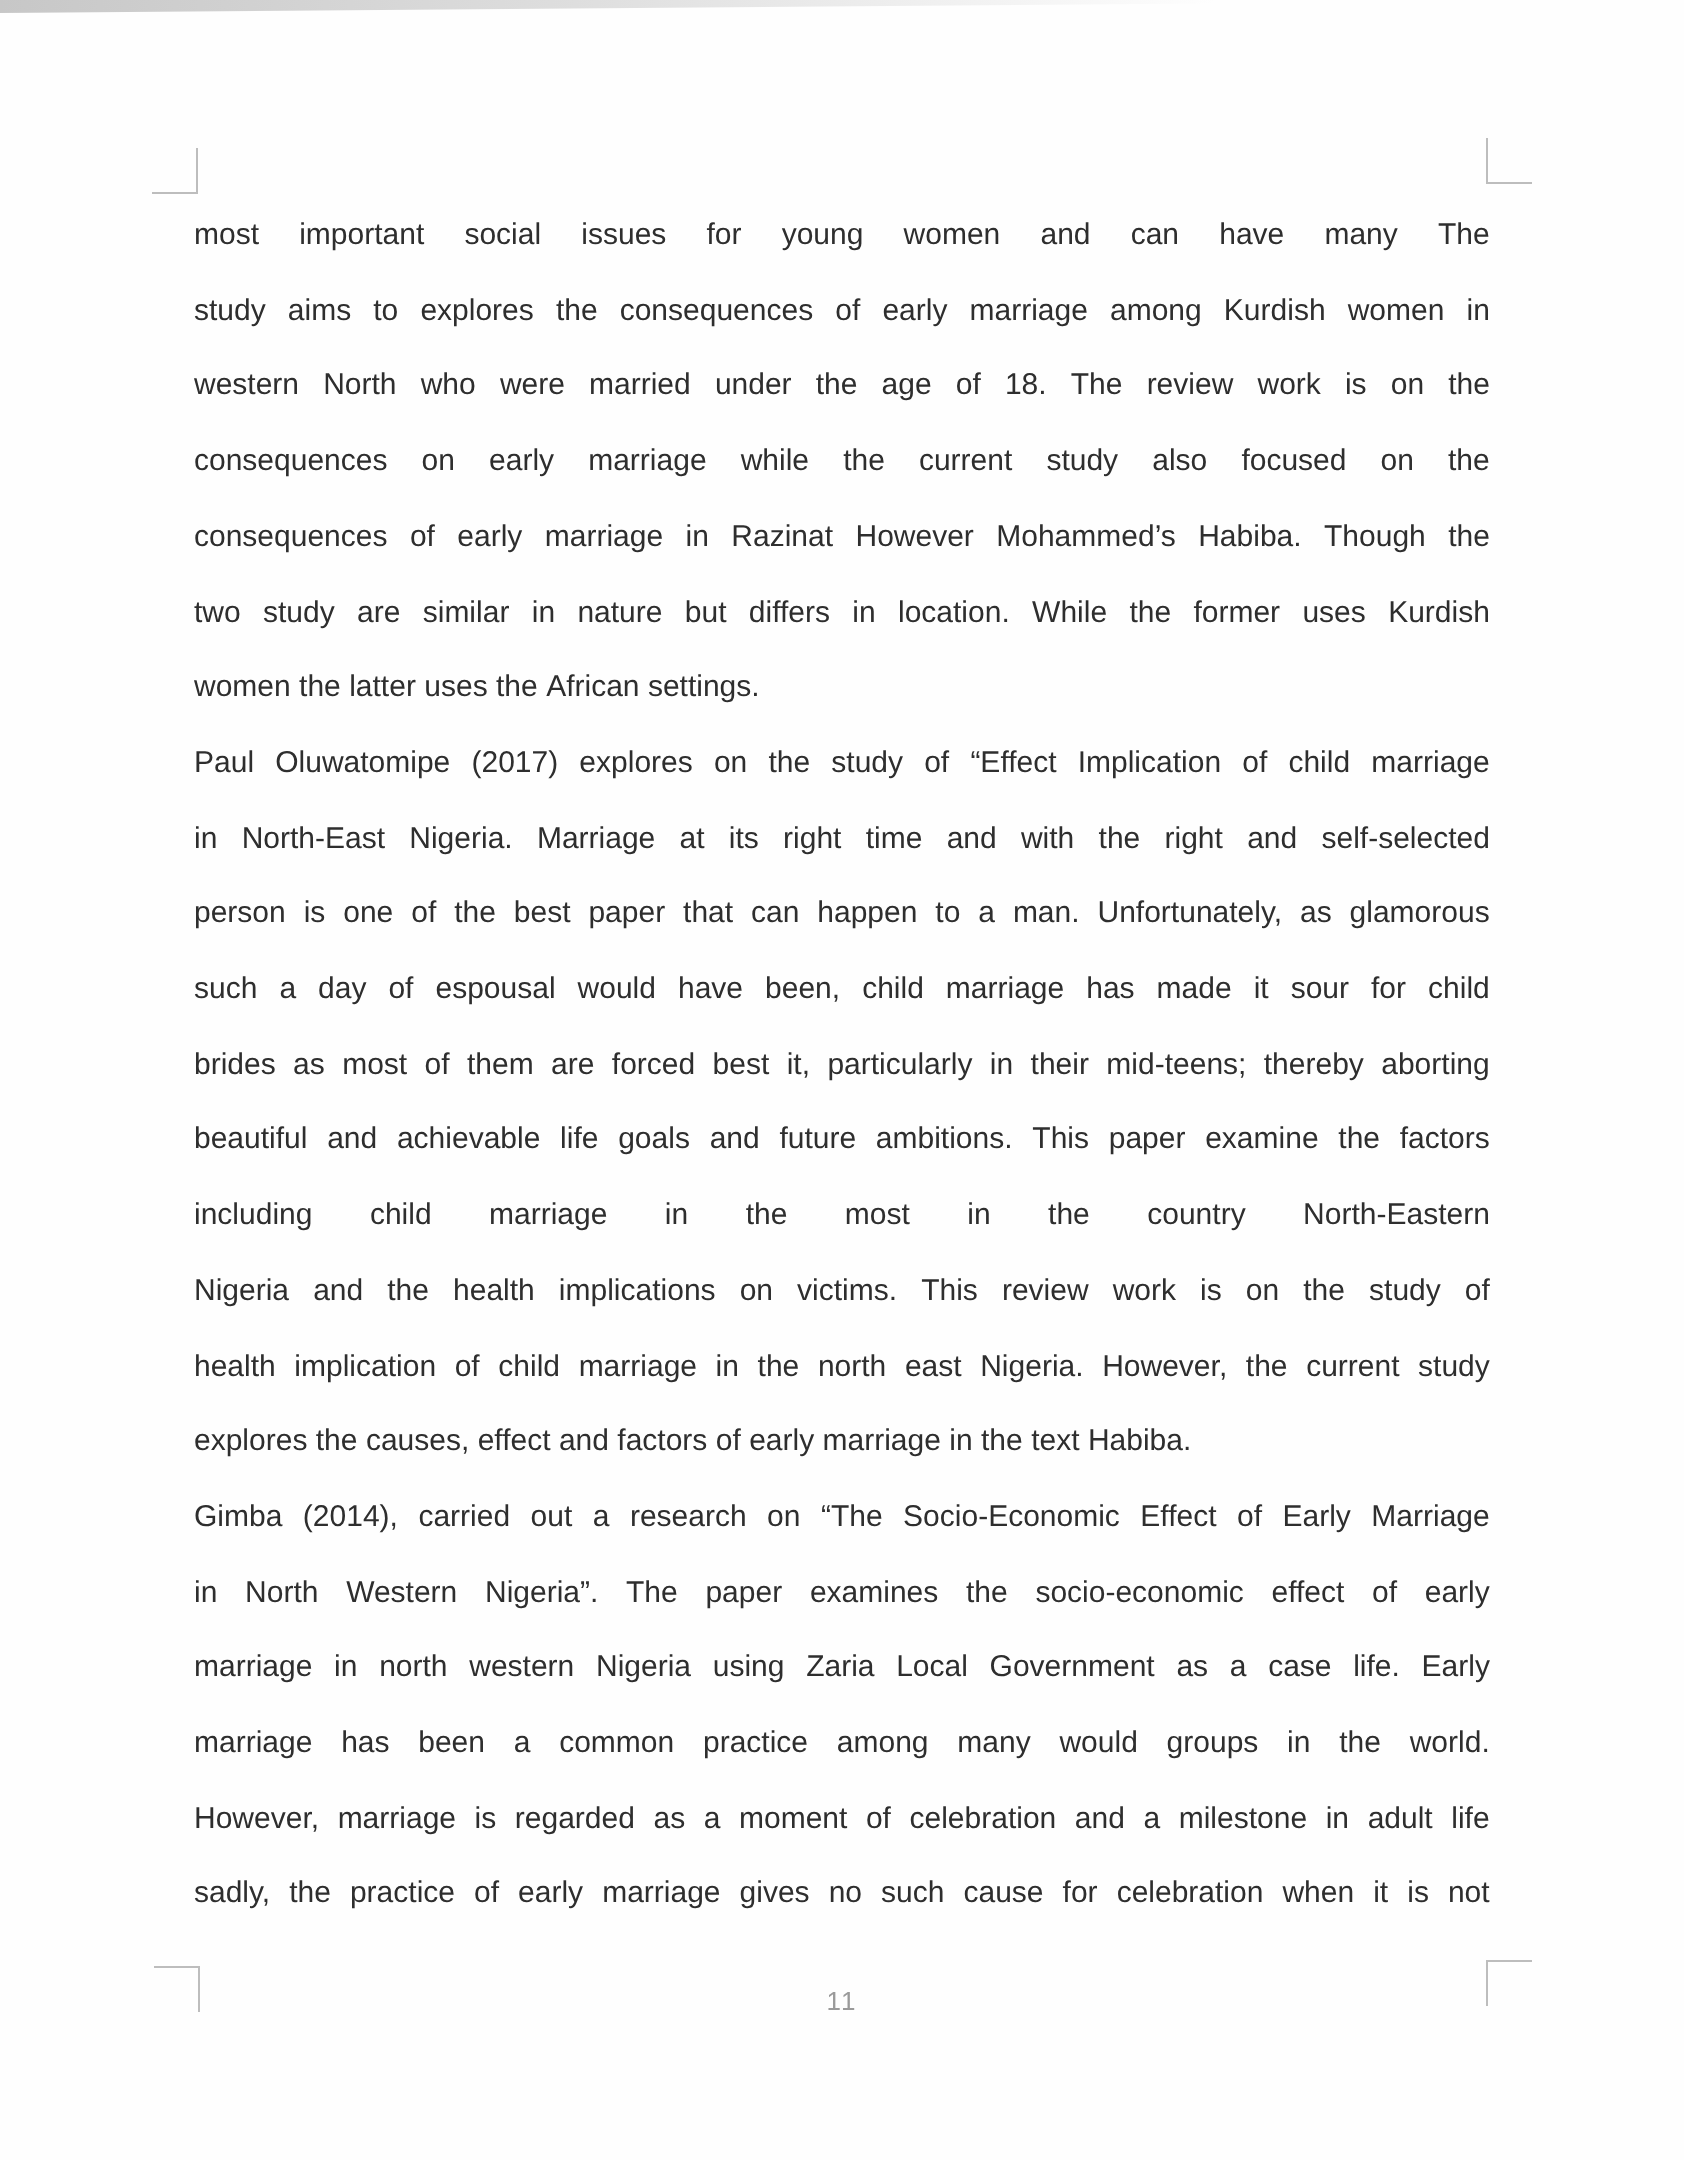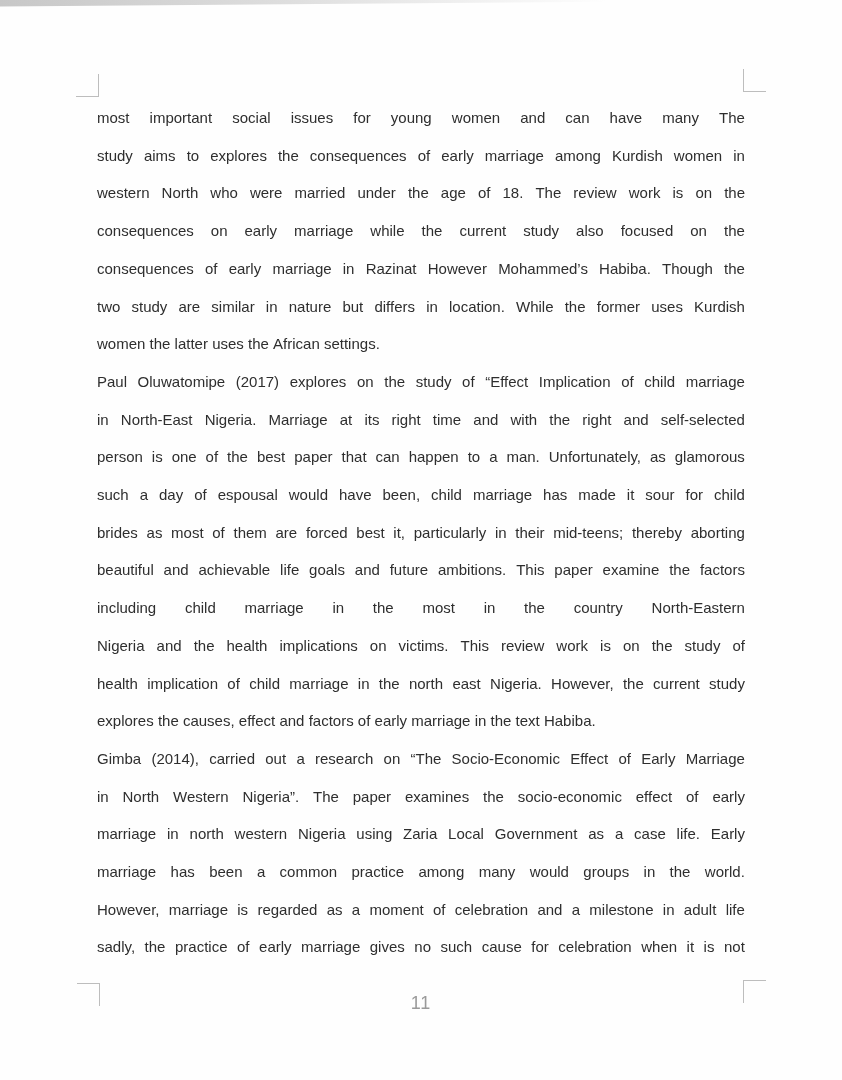--- a/index.html
+++ b/index.html
@@ -55,21 +55,21 @@
   .mark-tl { left: 76px;  top: 74px;  border-right: 1.4px solid var(--mark-color, #bdbdbd); border-bottom: 1.4px solid var(--mark-color, #bdbdbd); }
   .mark-tr { left: 743px; top: 69px;  border-left: 1.4px solid var(--mark-color, #bdbdbd);  border-bottom: 1.4px solid var(--mark-color, #bdbdbd); }
   .mark-bl { left: 77px;  top: 983px; border-right: 1.4px solid var(--mark-color, #bdbdbd); border-top: 1.4px solid var(--mark-color, #bdbdbd); }
   .mark-br { left: 743px; top: 980px; border-left: 1.4px solid var(--mark-color, #bdbdbd);  border-top: 1.4px solid var(--mark-color, #bdbdbd); }
   .page-number {
     position: absolute;
     top: 993px;
     left: 0;
     width: 842px;
     text-align: center;
-    font-size: 18px;
+    font-size: 13px;
     letter-spacing: 1px;
     color: var(--page-number-color, #9a9a9a);
   }
 </style>
 </head>
 <body>
 
 <div class="page" style="--page-bg: #fefefe; --text-color: #2e2e2e; --mark-color: #bdbdbd; --page-number-color: #9a9a9a;">
   <div class="edge-shadow"></div>
 

